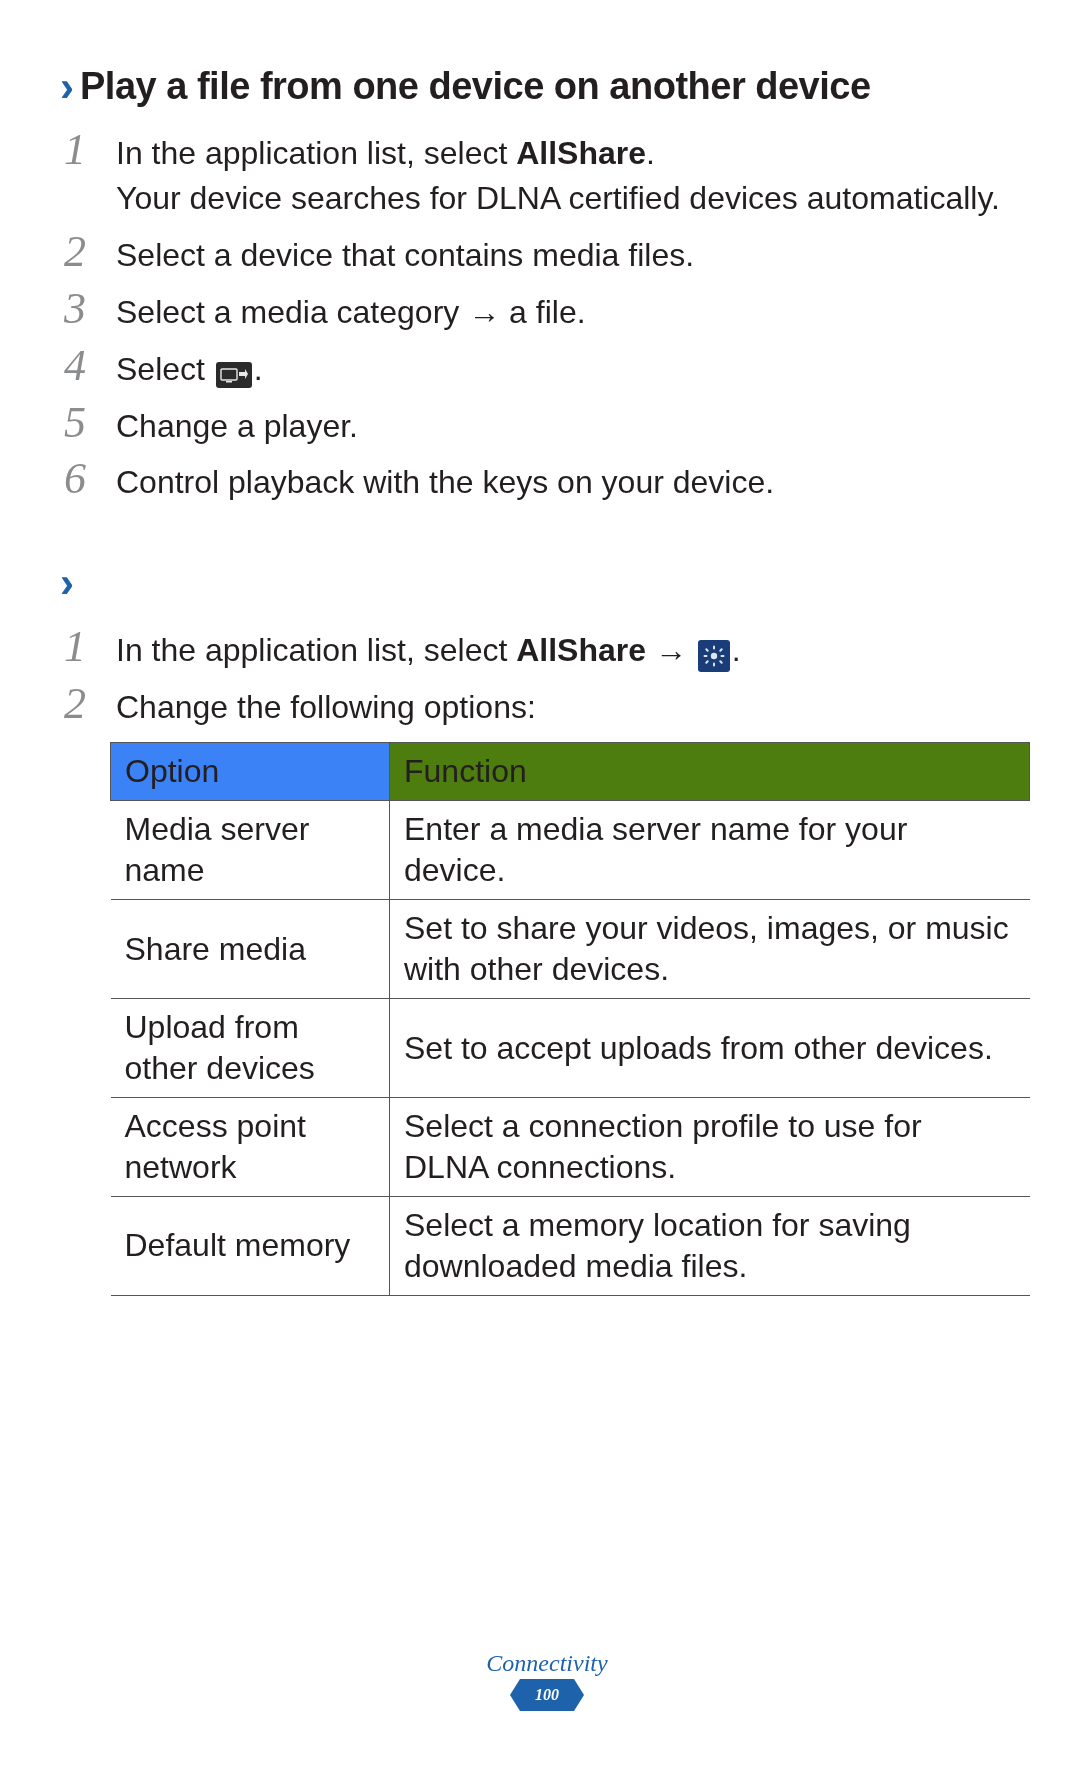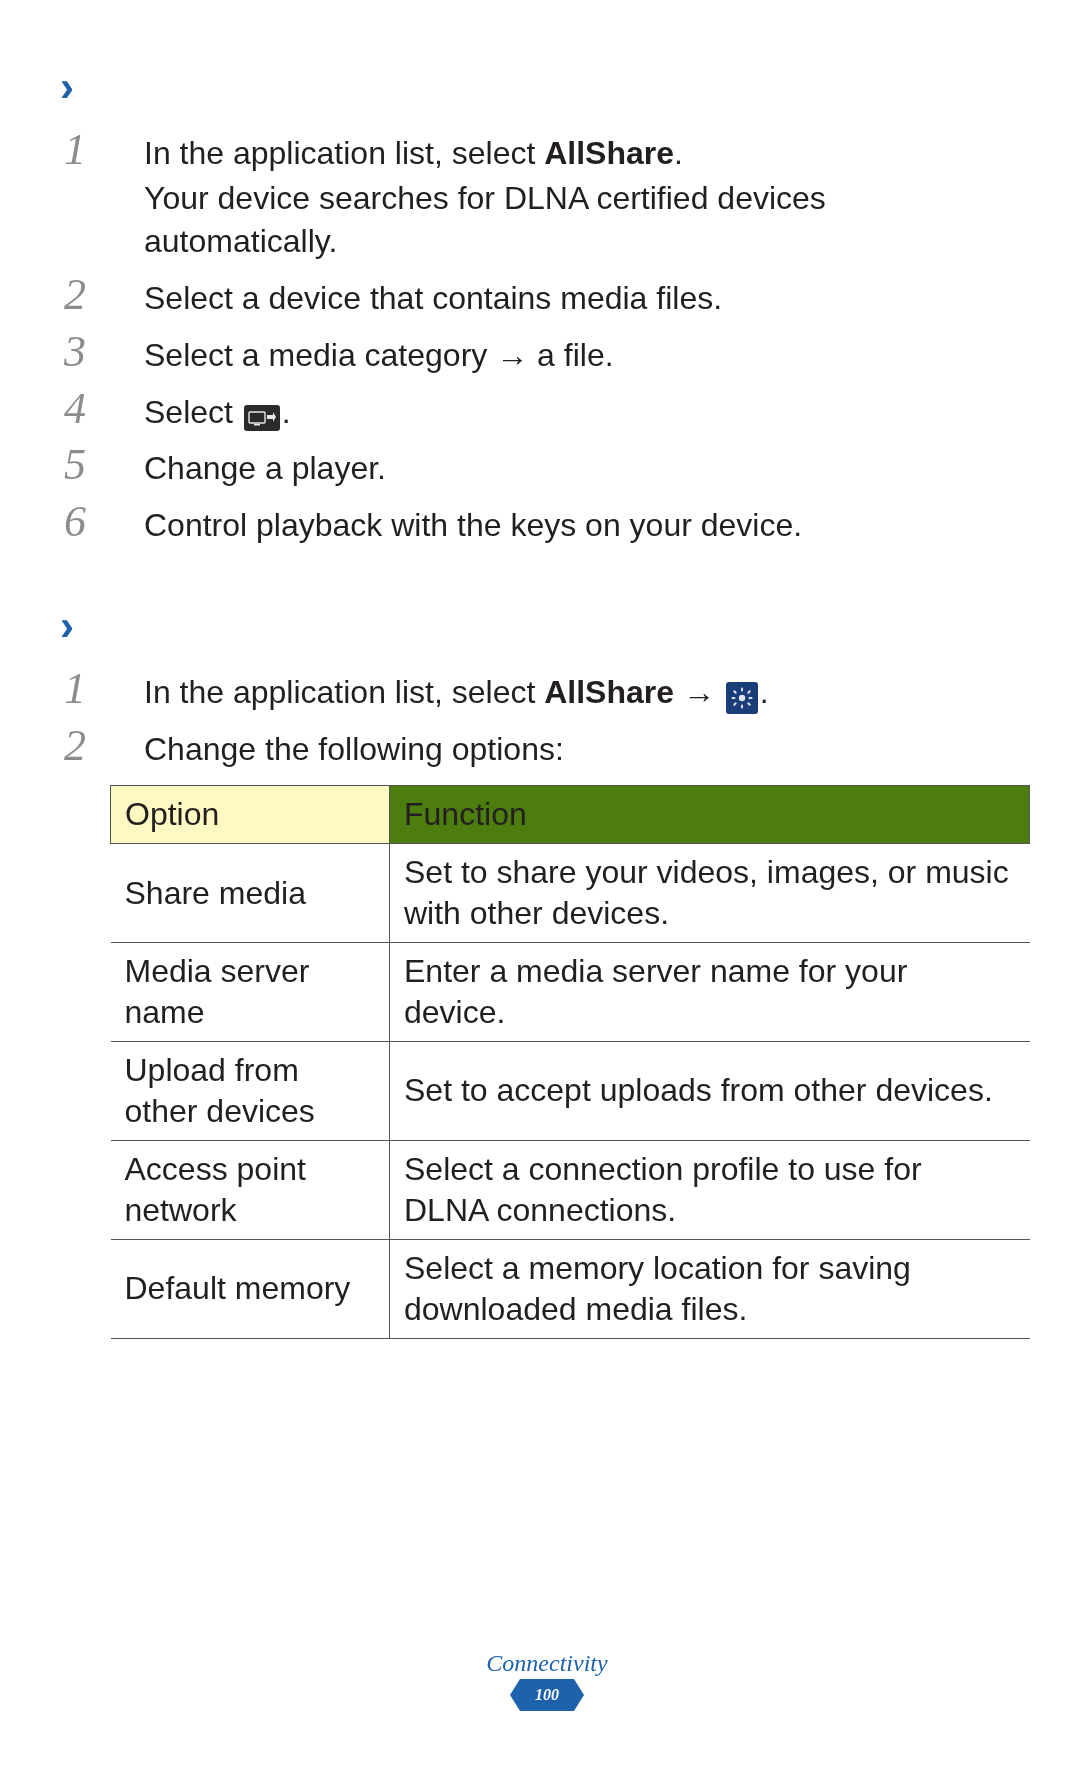--- a/index.html
+++ b/index.html
@@ -59,21 +59,20 @@
     flex: 0 0 52px;
     line-height: 1;
     text-align: left;
     margin-top: 2px;
   }
   .step-body {
     font-size: 32px;
     line-height: 1.34;
     flex: 1;
     padding-top: 6px;
-    margin-left: 28px;
   }
   .step-body p {
     margin: 0 0 2px 0;
   }
   b { font-weight: 700; }
 
   .icon-share-to {
     display: inline-flex;
     align-items: center;
     justify-content: center;
@@ -109,21 +108,21 @@
   table.options th, table.options td {
     text-align: left;
     font-weight: 400;
     padding: 8px 14px;
     vertical-align: middle;
   }
   table.options thead th {
     border: 1px solid #555;
   }
   table.options thead th:first-child {
-    background: #fef9c3;
+    background: #3b82f6;
     width: 250px;
   }
   table.options thead th:last-child {
     background: #4d7c0f;
   }
   table.options tbody td {
     border-bottom: 1px solid #555;
   }
   table.options tbody td:first-child {
     border-right: 1px solid #555;
@@ -161,20 +160,21 @@
     font-weight: 700;
   }
 </style>
 </head>
 <body>
 
 <div class="page">
 
   <div class="section-heading">
     <span class="chevron">›</span>
+    <span class="heading-text">Play a file from one device on another device</span>
   </div>
 
   <div class="step">
     <div class="step-num">1</div>
     <div class="step-body">
       <p>
         <span>In the application list, select </span><b>AllShare</b><span>.</span>
       </p>
       <p>Your device searches for DLNA certified devices automatically.</p>
     </div>
@@ -262,26 +262,26 @@
 
   <table class="options">
     <thead>
       <tr>
         <th>Option</th>
         <th>Function</th>
       </tr>
     </thead>
     <tbody>
       <tr>
+        <td>Media server name</td>
+        <td>Enter a media server name for your device.</td>
+      </tr>
+      <tr>
         <td>Share media</td>
         <td>Set to share your videos, images, or music with other devices.</td>
-      </tr>
-      <tr>
-        <td>Media server name</td>
-        <td>Enter a media server name for your device.</td>
       </tr>
       <tr>
         <td>Upload from other devices</td>
         <td>Set to accept uploads from other devices.</td>
       </tr>
       <tr>
         <td>Access point network</td>
         <td>Select a connection profile to use for DLNA connections.</td>
       </tr>
       <tr>

